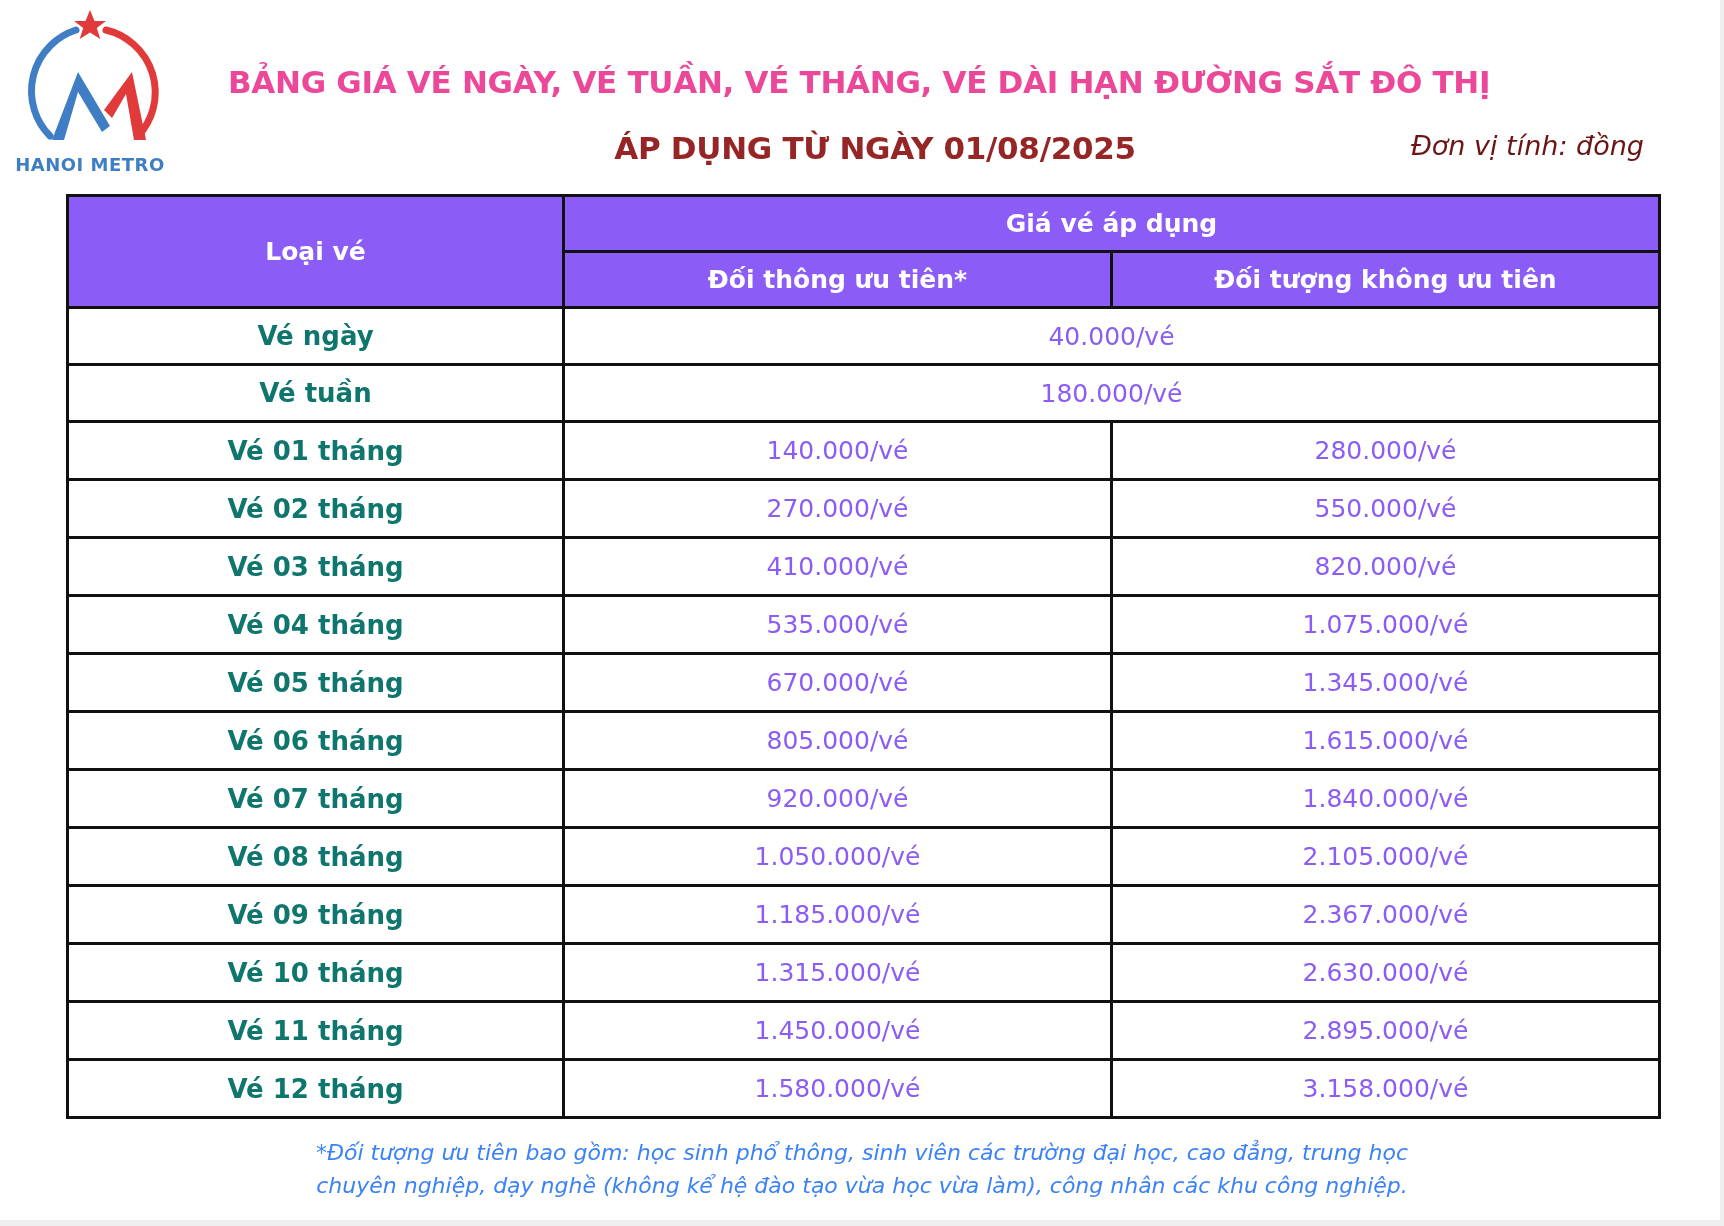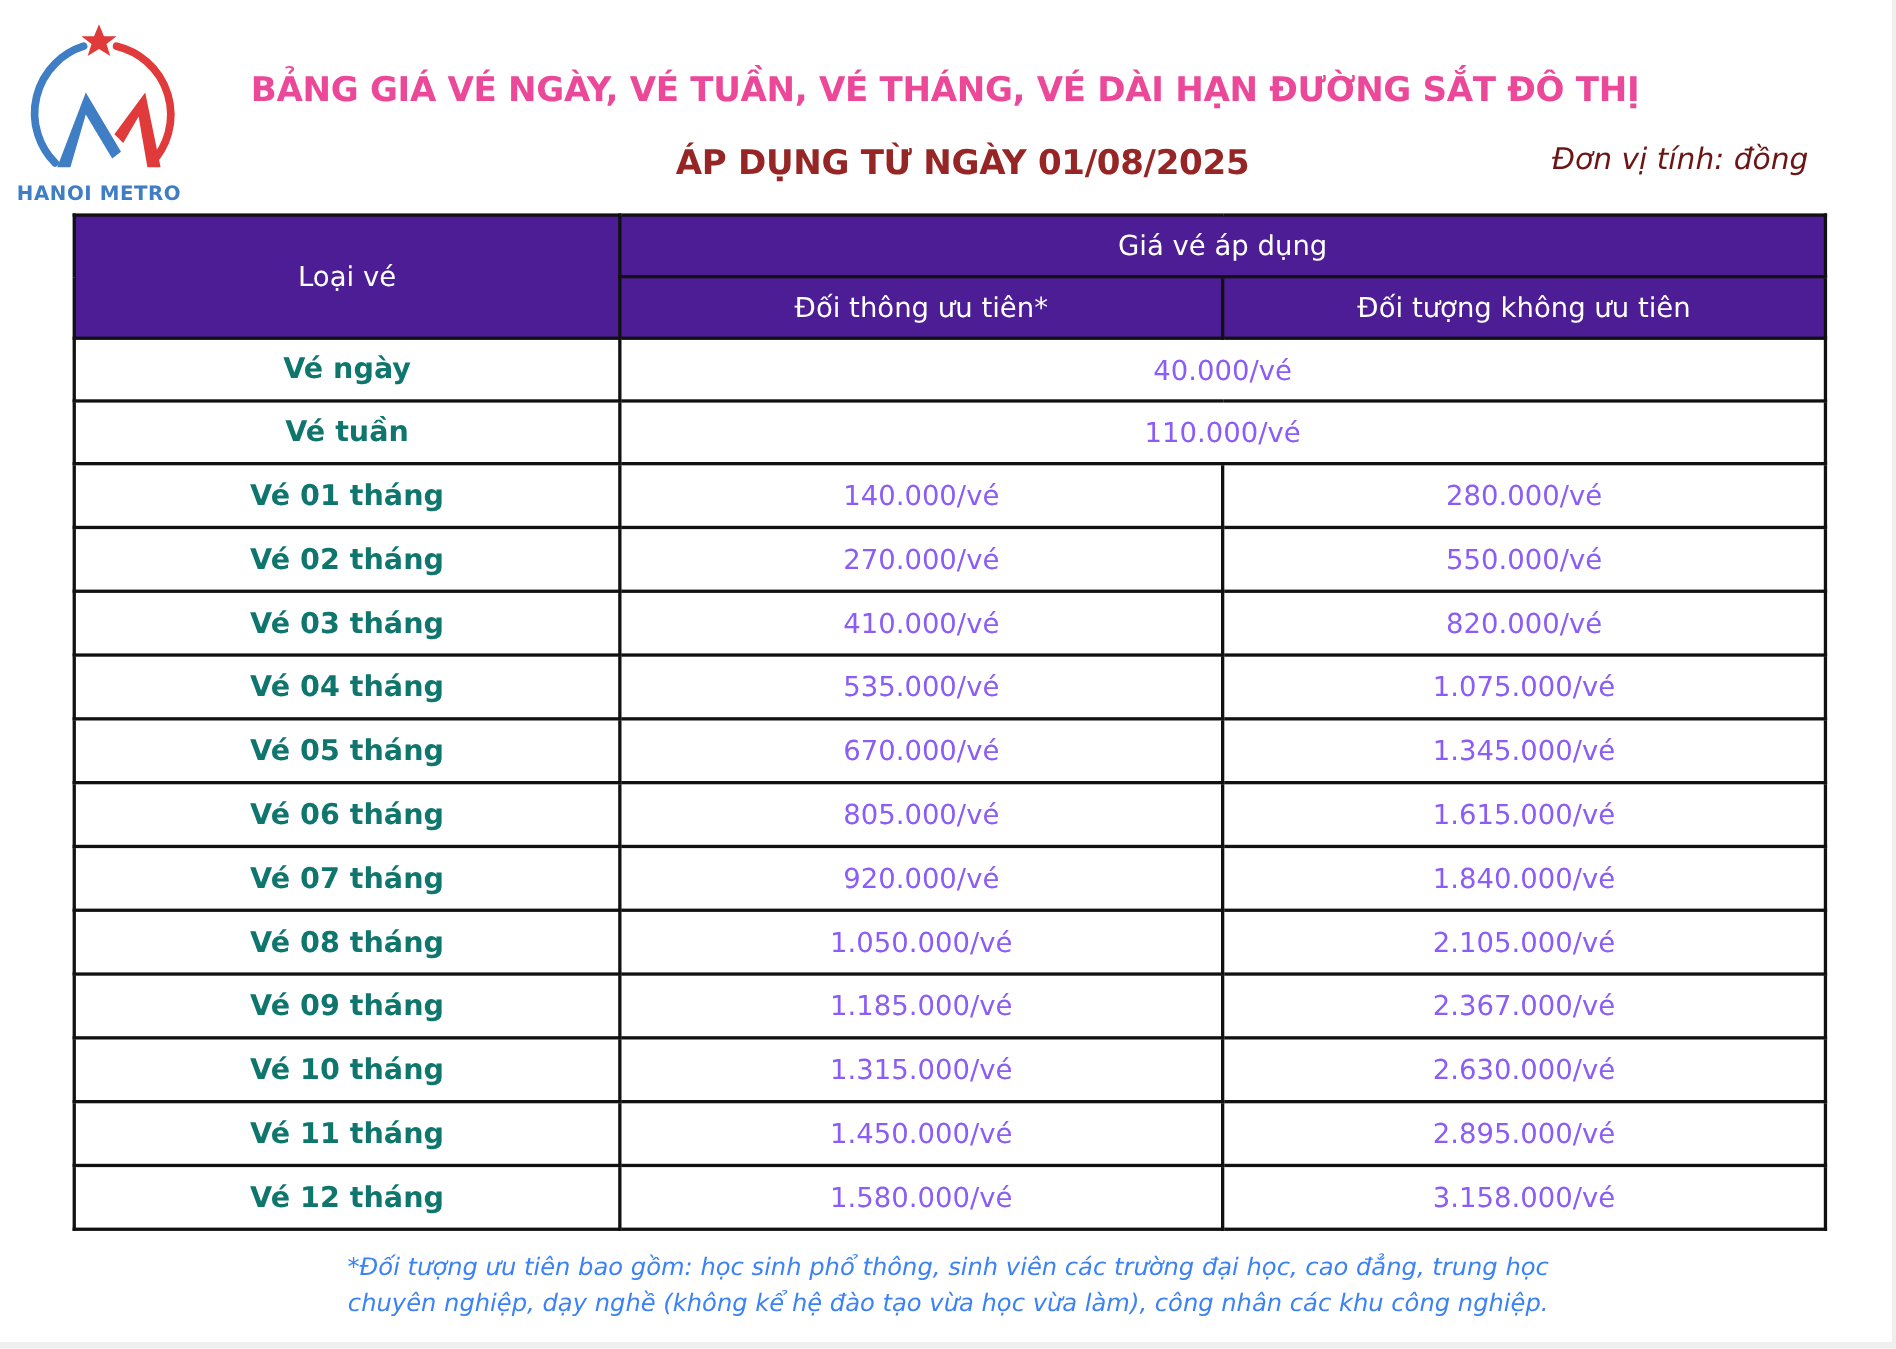--- a/index.html
+++ b/index.html
@@ -1,21 +1,21 @@
 <!DOCTYPE html>
 <html><head>
 <meta charset="utf-8">
 <style>
   html, body { margin:0; padding:0; }
   body {
     width:1724px; height:1226px; background:#efefef; position:relative; overflow:hidden;
     font-family:"Liberation Sans", "DejaVu Sans", sans-serif;
   }
   .card { position:absolute; left:0; top:0; width:1720px; height:1220px; background:#ffffff; }
-  .logo { position:absolute; left:14px; top:20px; width:152px; height:168px; }
+  .logo { position:absolute; left:14px; top:8px; width:152px; height:168px; }
   .logo-text {
     position:absolute; left:0; top:146px; width:152px; text-align:center;
     font-family:"DejaVu Sans", sans-serif; font-weight:bold; font-size:18px;
     color:#3f7dc4; letter-spacing:0.5px;
   }
   .title {
     position:absolute; left:228px; top:64px; width:1290px;
     font-family:"DejaVu Sans", sans-serif; font-weight:bold; font-size:31px;
     color:#ec4899; white-space:nowrap; letter-spacing:-0.3px;
   }
@@ -29,21 +29,21 @@
     font-family:"DejaVu Sans", sans-serif; font-style:italic; font-size:27px;
     color:#6b1515; white-space:nowrap;
   }
   table.prices {
     position:absolute; left:66px; top:194px; width:1592px;
     border-collapse:collapse; table-layout:fixed;
     font-family:"DejaVu Sans", sans-serif;
   }
   table.prices td, table.prices th { border:3px solid #111; text-align:center; padding:0; }
   table.prices th {
-    background:#4c1d95; color:#ffffff; font-weight:normal; font-size:25px; height:53px;
+    background:#8b5cf6; color:#ffffff; font-weight:bold; font-size:25px; height:53px;
   }
   table.prices th.type-head { height:108px; }
   table.prices td.label { color:#0f766e; font-weight:bold; font-size:26px; }
   table.prices td.val { color:#8b5cf6; font-size:25px; }
   table.prices tr.row-short td { height:54px; }
   table.prices tr.row td { height:55px; }
   .footnote {
     position:absolute; left:66px; top:1136px; width:1592px; text-align:center;
     font-family:"DejaVu Sans", sans-serif; font-style:italic; font-size:22px;
     line-height:33px; color:#3b82f6;
@@ -89,21 +89,21 @@
       <th>Đối thông ưu tiên*</th>
       <th>Đối tượng không ưu tiên</th>
     </tr>
 
     <tr class="row-short">
       <td class="label">Vé ngày</td>
       <td class="val" colspan="2">40.000/vé</td>
     </tr>
     <tr class="row-short">
       <td class="label">Vé tuần</td>
-      <td class="val" colspan="2">110.000/vé</td>
+      <td class="val" colspan="2">180.000/vé</td>
     </tr>
 
     <tr class="row">
       <td class="label">Vé 01 tháng</td>
       <td class="val">140.000/vé</td>
       <td class="val">280.000/vé</td>
     </tr>
     <tr class="row">
       <td class="label">Vé 02 tháng</td>
       <td class="val">270.000/vé</td>

